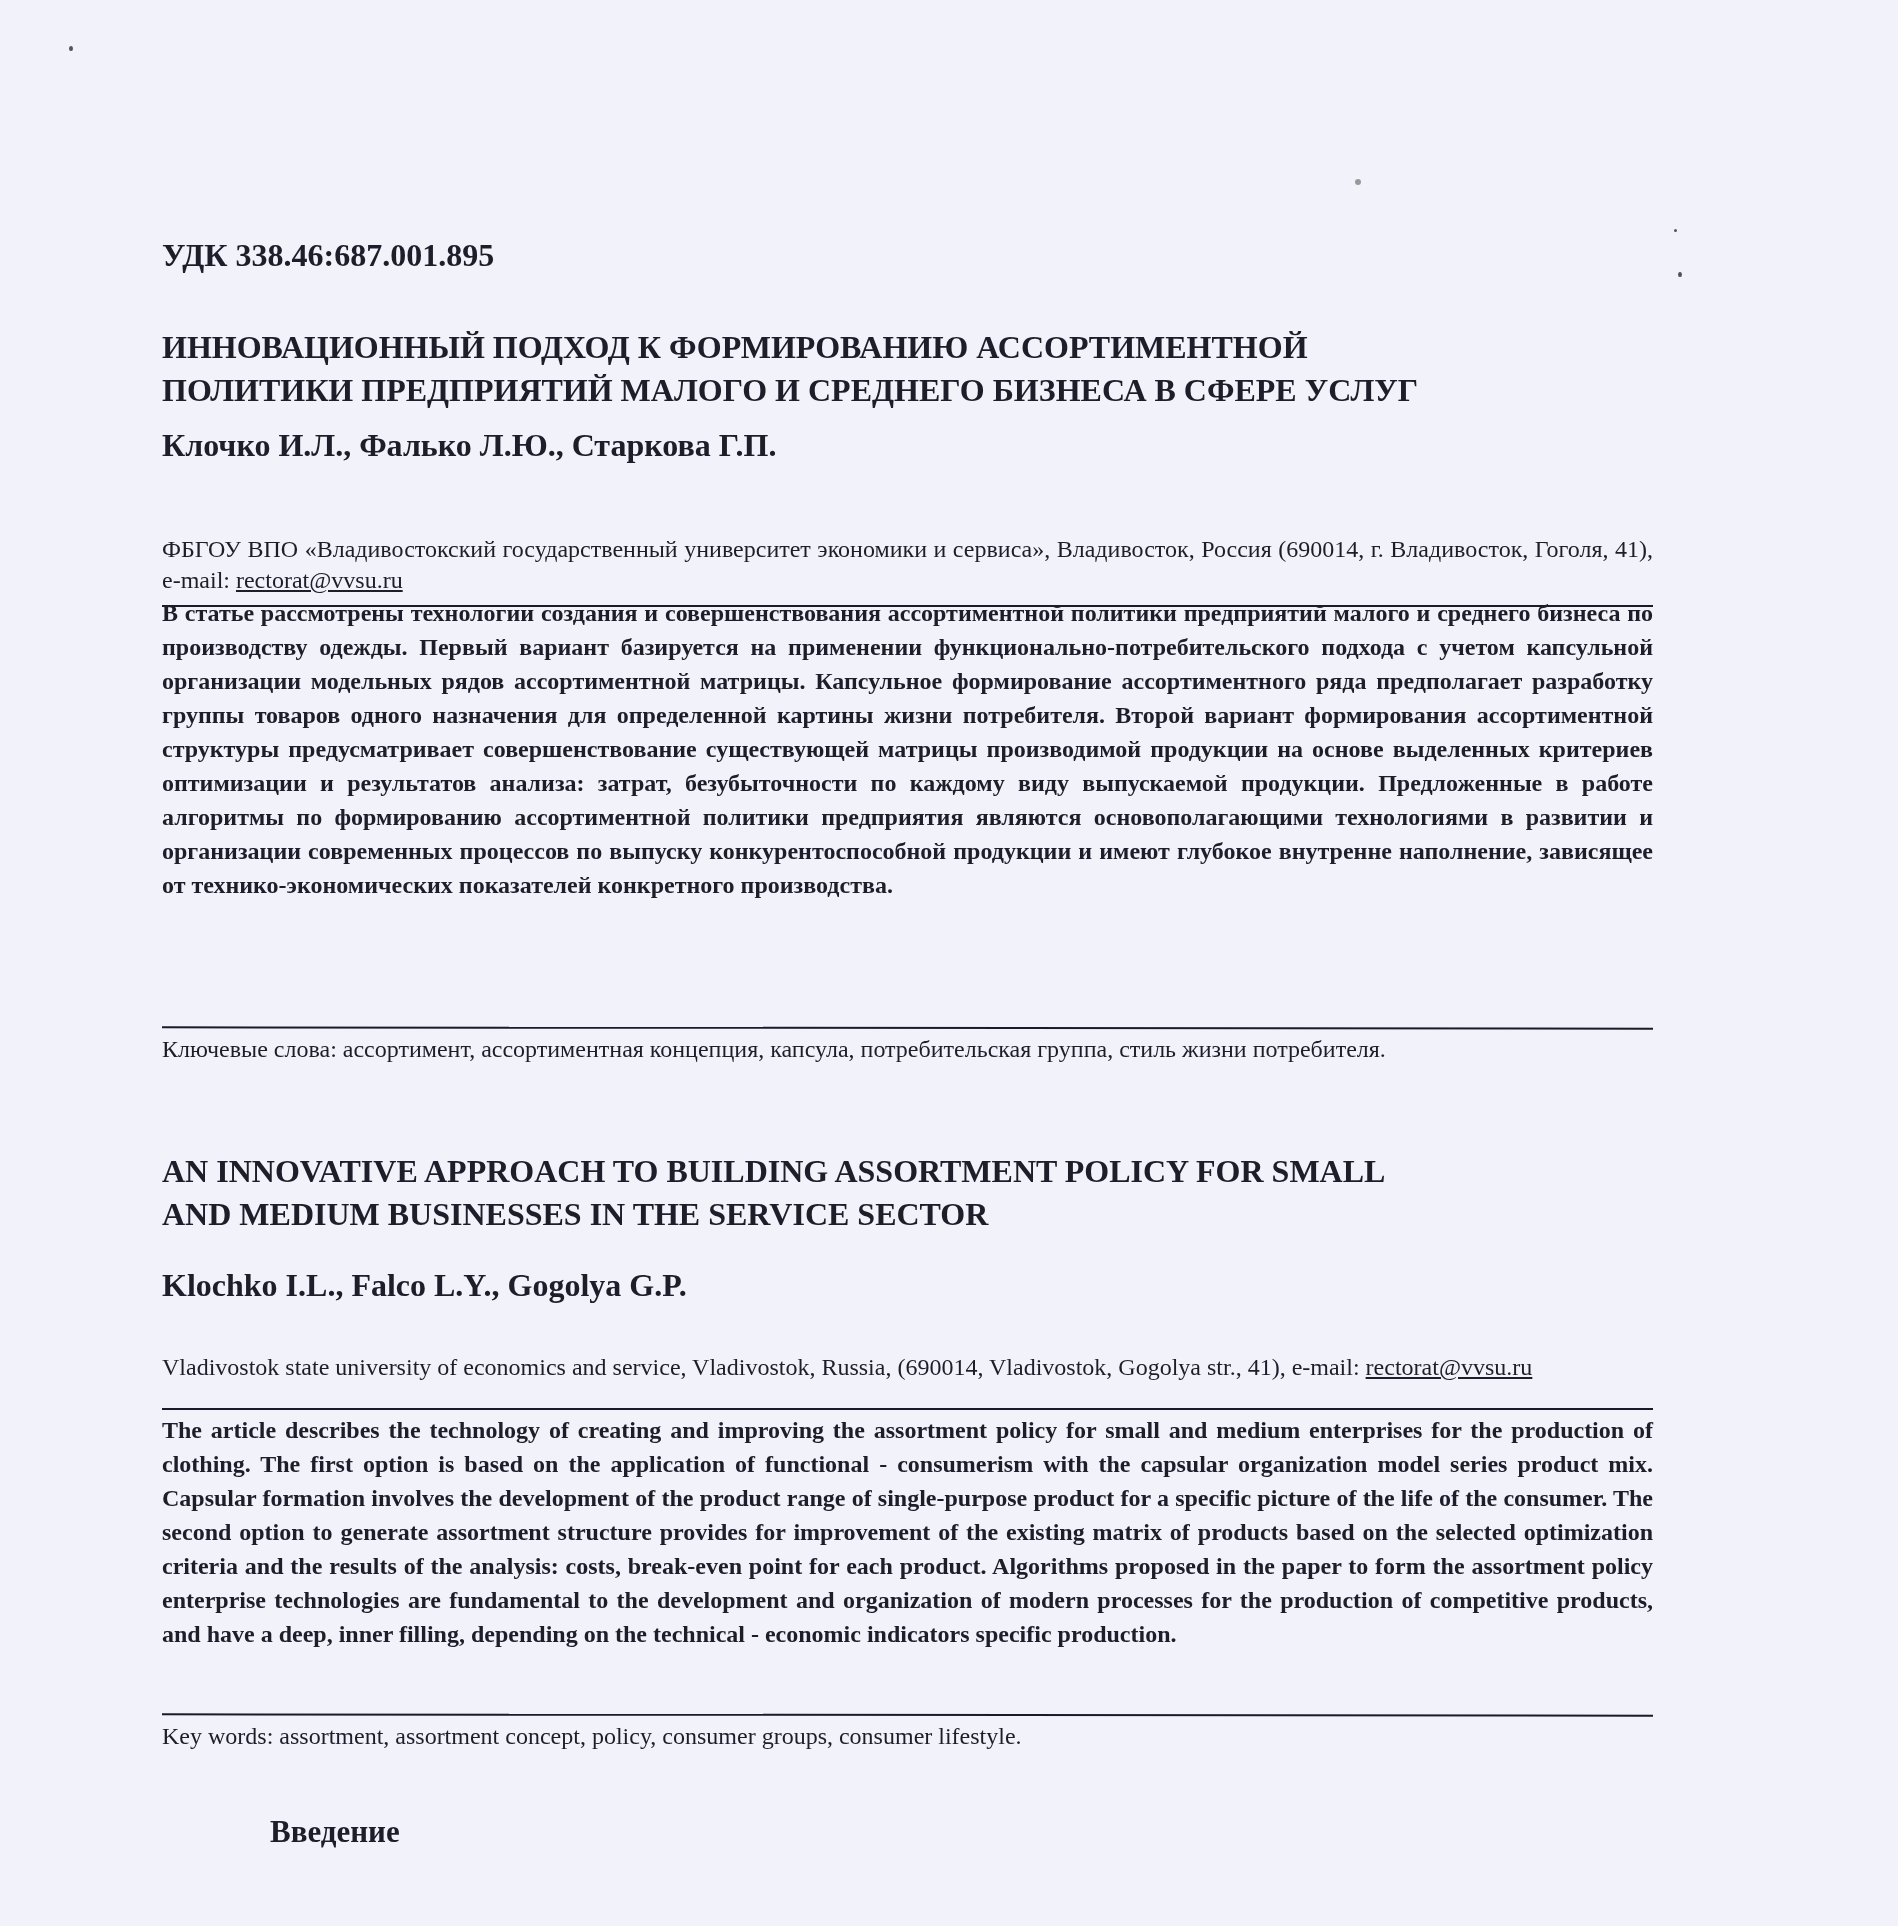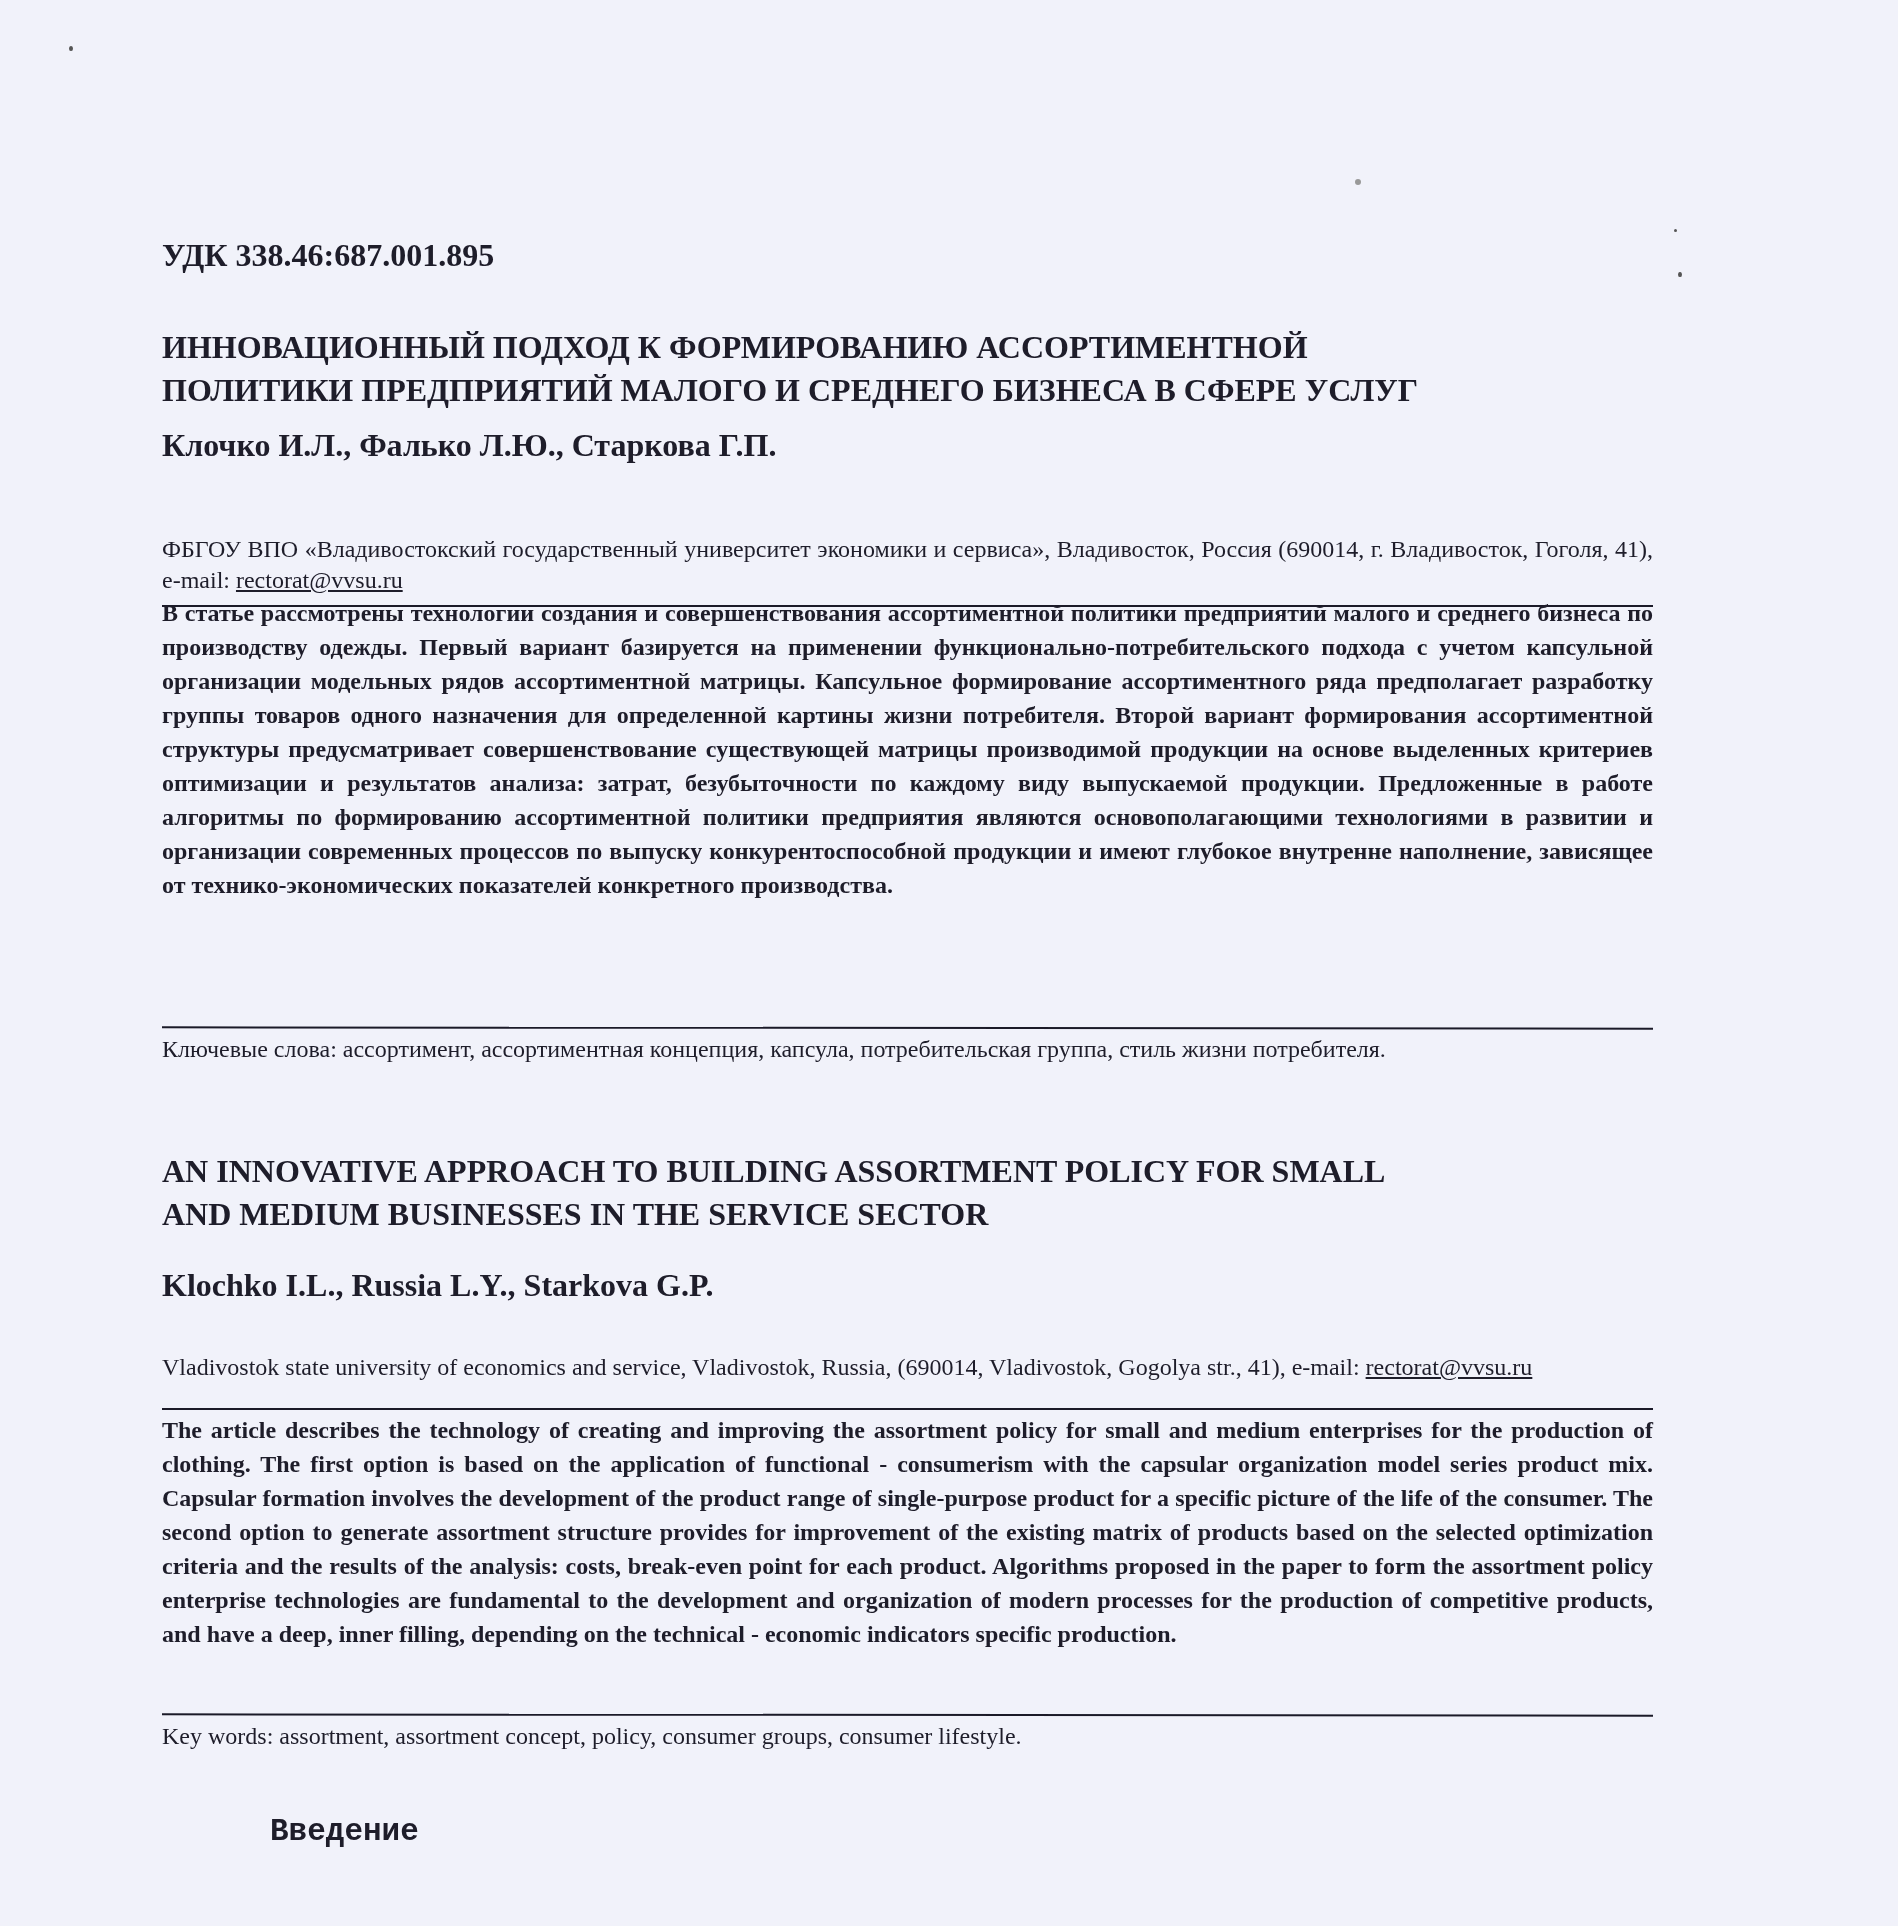--- a/index.html
+++ b/index.html
@@ -54,21 +54,21 @@
     .title-en {
       position: absolute; top: 1138px; left: 0; width: 1502px;
       font-weight: bold; font-size: 32px; line-height: 43px; white-space: nowrap; margin-top: 12px;
     }
     .authors-en {
       position: absolute; top: 1267px; left: 0;
       font-weight: bold; font-size: 32px; white-space: nowrap;
     }
     .section-heading {
       position: absolute; top: 1814px; left: 108px;
-      font-weight: bold; font-size: 31px; font-family: Liberation Mono, monospace;
+      font-weight: bold; font-size: 31px;
     }
     .body-text {
       position: absolute; top: 1909px; left: 0; width: 1491px;
       font-size: 31px; line-height: 63px;
       text-align: justify; text-indent: 108px;
     }
     .speck { position: absolute; background: #555; border-radius: 50%; }
   </style>
 </head>
 <body>
@@ -93,21 +93,21 @@
 
   <div class="rule rule-2"></div>
 
   <div class="keywords keywords-ru">Ключевые слова: ассортимент, ассортиментная концепция, капсула, потребительская группа, стиль жизни потребителя.</div>
 
   <div class="title-en">
     <div>AN INNOVATIVE APPROACH TO BUILDING ASSORTMENT POLICY FOR SMALL</div>
     <div>AND MEDIUM BUSINESSES IN THE SERVICE SECTOR</div>
   </div>
 
-  <div class="authors-en">Klochko I.L., Russia L.Y., Starkova G.P.</div>
+  <div class="authors-en">Klochko I.L., Falco L.Y., Gogolya G.P.</div>
 
   <div class="affil affil-en">
     <span>Vladivostok state university of economics and service, Vladivostok, Russia, (690014, Vladivostok, Gogolya str., 41), e-mail: </span><span class="email">rectorat@vvsu.ru</span>
   </div>
 
   <div class="rule rule-3"></div>
 
   <div class="abstract abstract-en">The article describes the technology of creating and improving the assortment policy for small and medium enterprises for the production of clothing. The first option is based on the application of functional - consumerism with the capsular organization model series product mix. Capsular formation involves the development of the product range of single-purpose product for a specific picture of the life of the consumer. The second option to generate assortment structure provides for improvement of the existing matrix of products based on the selected optimization criteria and the results of the analysis: costs, break-even point for each product. Algorithms proposed in the paper to form the assortment policy enterprise technologies are fundamental to the development and organization of modern processes for the production of competitive products, and have a deep, inner filling, depending on the technical - economic indicators specific production.</div>
 
   <div class="rule rule-4"></div>

